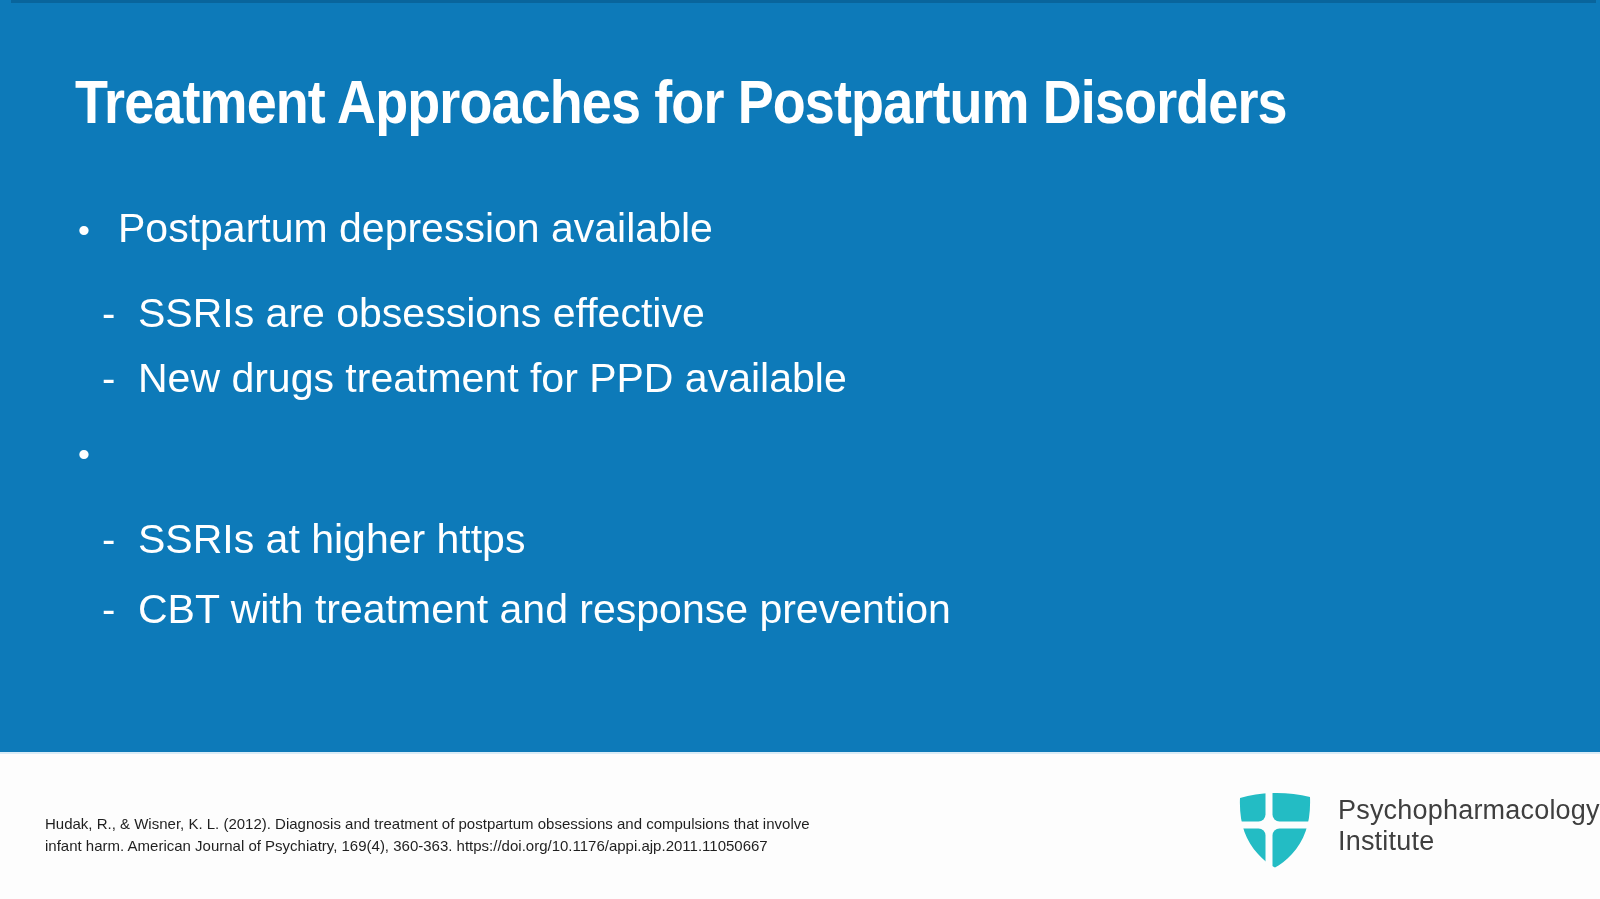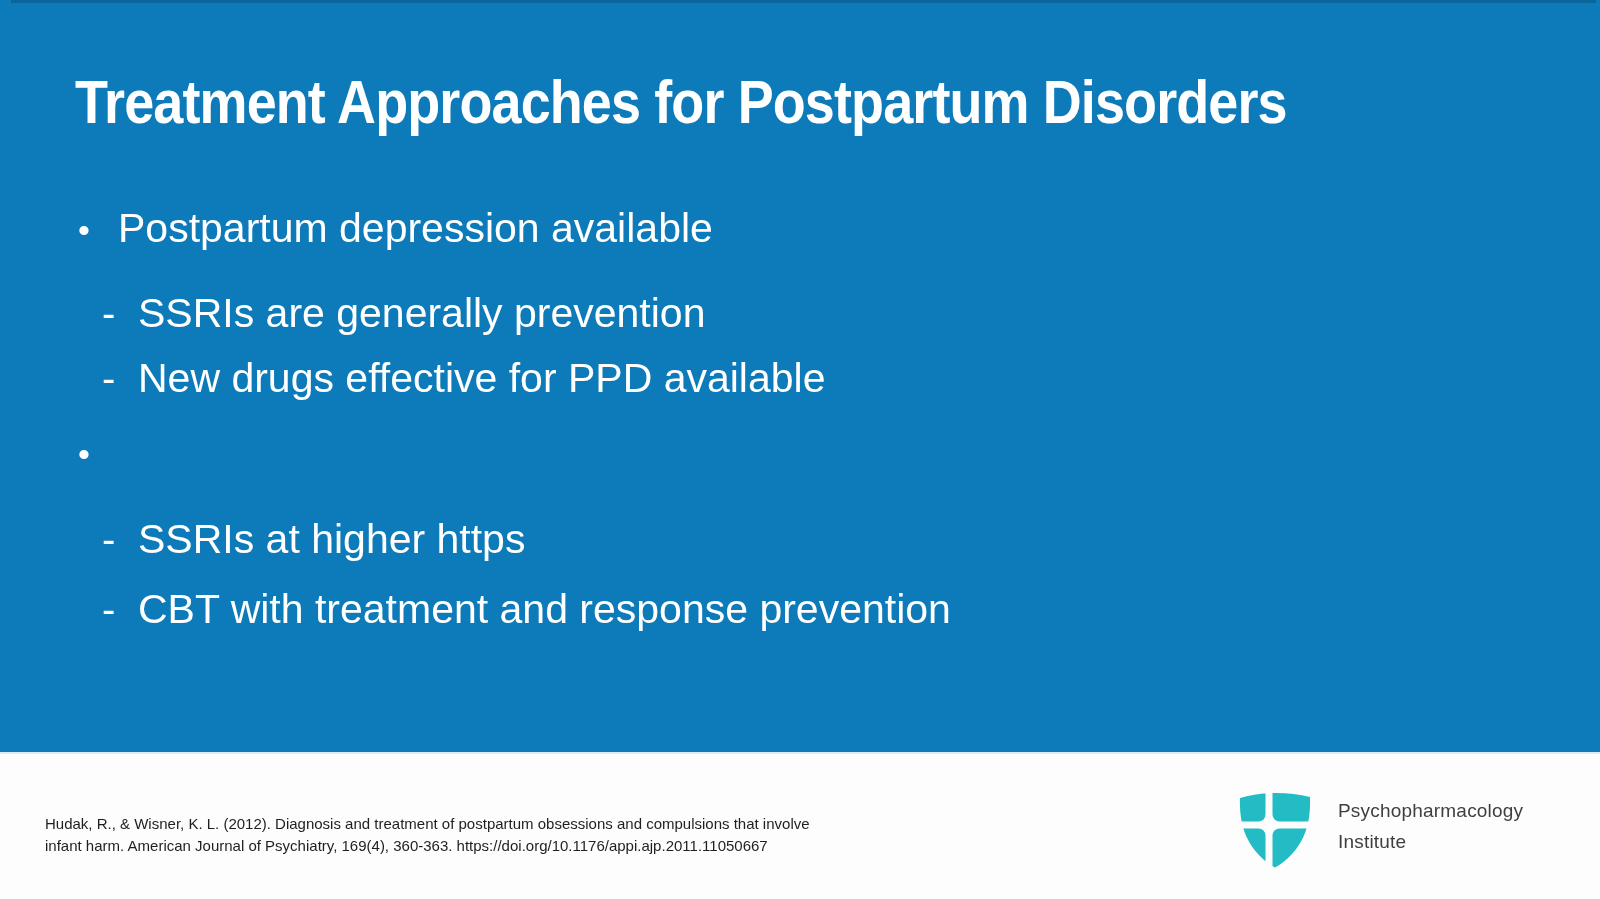--- a/index.html
+++ b/index.html
@@ -93,21 +93,21 @@
   }
   .logo-shield {
     width: 78px;
     height: 80px;
     flex: 0 0 auto;
   }
   .logo-text {
     margin-left: 24px;
     margin-top: 7px;
     color: #3f3f3f;
-    font-size: 19px;
+    font-size: 27px;
     line-height: 31px;
     letter-spacing: 0.2px;
     white-space: nowrap;
   }
 </style>
 </head>
 <body>
 
 <div class="canvas">
 
@@ -116,26 +116,26 @@
 
     <div class="slide-title">Treatment Approaches for Postpartum Disorders</div>
 
     <div class="bullet-row l1" style="top:203px">
       <span class="marker">•</span>
       <span class="btext">Postpartum depression available</span>
     </div>
 
     <div class="bullet-row l2" style="top:288px">
       <span class="marker">-</span>
-      <span class="btext">SSRIs are generally prevention</span>
+      <span class="btext">SSRIs are obsessions effective</span>
     </div>
 
     <div class="bullet-row l2" style="top:353px">
       <span class="marker">-</span>
-      <span class="btext">New drugs effective for PPD available</span>
+      <span class="btext">New drugs treatment for PPD available</span>
     </div>
 
     <div class="bullet-row l1" style="top:429px">
       <span class="marker">•</span>
     </div>
 
     <div class="bullet-row l2" style="top:514px">
       <span class="marker">-</span>
       <span class="btext">SSRIs at higher https</span>
     </div>

